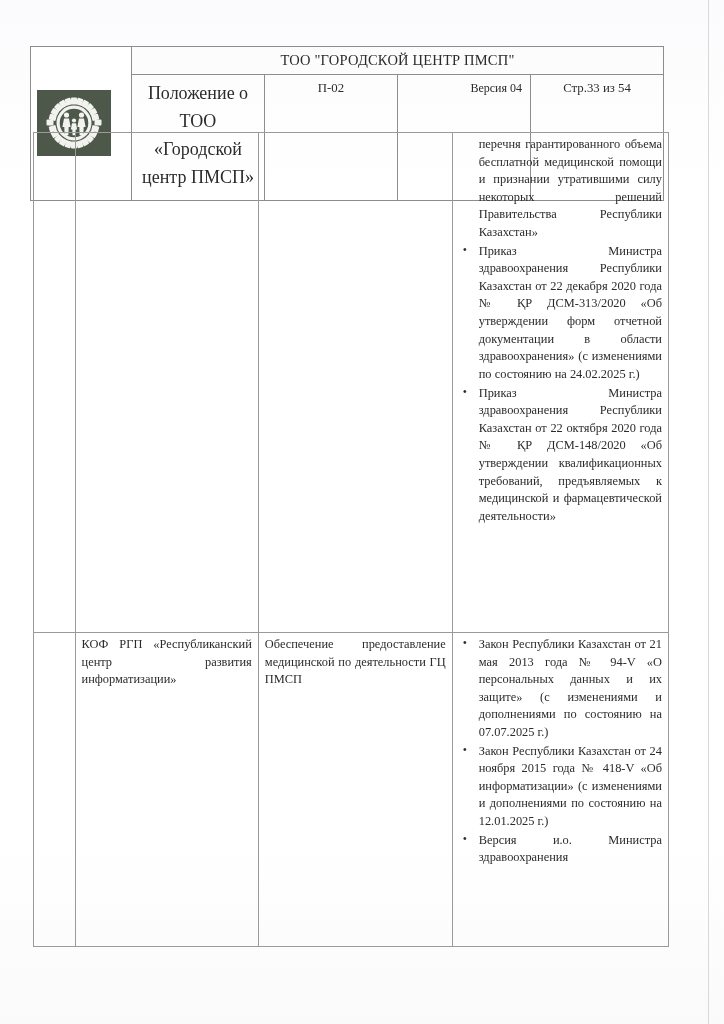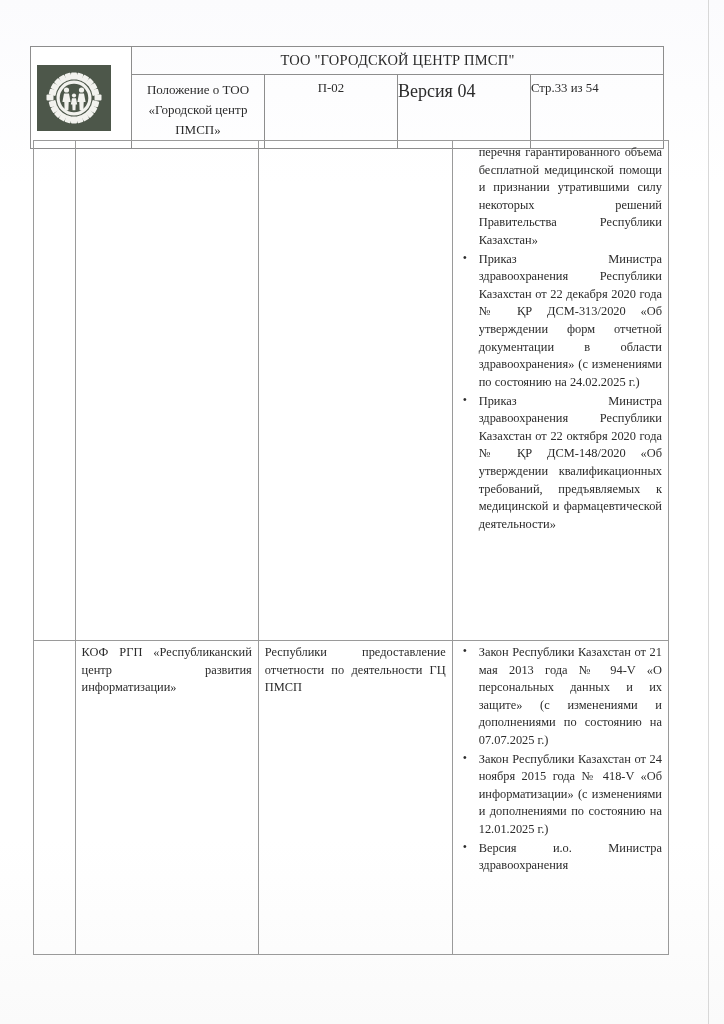--- a/index.html
+++ b/index.html
@@ -35,21 +35,21 @@
   .header-table {
     position: absolute;
     left: 30px;
     top: 46px;
     width: 634px;
     border-collapse: collapse;
     table-layout: fixed;
   }
   .header-table td {
     border: 1px solid #8d8d8d;
-    padding: 0;
+    padding: 8px;
     vertical-align: middle;
   }
   .logo-cell {
     width: 100px;
     padding: 0 !important;
     text-align: center;
     background: #ffffff;
   }
   .logo-block {
     width: 74px;
@@ -62,52 +62,53 @@
   }
   .org-title-cell {
     text-align: center;
     font-size: 14.5px;
     letter-spacing: 0.2px;
     padding: 3px 4px 4px 4px !important;
     height: 20px;
   }
   .doc-name-cell {
     text-align: center;
-    font-size: 13px;
+    font-size: 18px;
     line-height: 1.55;
     padding: 5px 8px 8px 8px !important;
     width: 222px;
     height: 44px;
     margin-top: 16px;
   }
   .code-cell {
     width: 92px;
     text-align: center;
     font-size: 12.8px;
     vertical-align: top !important;
     padding-top: 6px !important;
   }
   .version-cell {
     width: 98px;
-    text-align: left;
-    font-size: 18px;
+    text-align: right;
+    font-size: 12px;
     vertical-align: top !important;
     padding-top: 6px !important;
   }
   .pages-cell {
+    text-align: center;
     font-size: 12.8px;
     vertical-align: top !important;
     padding-top: 6px !important;
   }
 
   
   .body-table {
     position: absolute;
     left: 33px;
-    top: 140px;
+    top: 132px;
     width: 636px;
     border-collapse: collapse;
     table-layout: fixed;
   }
   .body-table td {
     border: 1px solid #9a9a9a;
     vertical-align: top;
     padding: 3px 6px 4px 6px;
     font-size: 12.4px;
     line-height: 1.42;
@@ -233,21 +234,21 @@
         <ul class="doclist">
           <li class="cont lead-frag">перечня гарантированного объема бесплатной медицинской помощи и признании утратившими силу некоторых решений Правительства Республики Казахстан»</li>
           <li>Приказ Министра здравоохранения Республики Казахстан от 22 декабря 2020 года № ҚР ДСМ-313/2020 «Об утверждении форм отчетной документации в области здравоохранения» (с изменениями по состоянию на 24.02.2025 г.)</li>
           <li>Приказ Министра здравоохранения Республики Казахстан от 22 октября 2020 года № ҚР ДСМ-148/2020 «Об утверждении квалификационных требований, предъявляемых к медицинской и фармацевтической деятельности»</li>
         </ul>
       </td>
     </tr>
     <tr class="row-bottom">
       <td></td>
       <td class="just">КОФ РГП «Республиканский центр развития информатизации»</td>
-      <td class="just">Республики предоставление отчетности по деятельности ГЦ ПМСП</td>
+      <td class="just">Обеспечение предоставление медицинской по деятельности ГЦ ПМСП</td>
       <td>
         <ul class="doclist">
           <li>Закон Республики Казахстан от 21 мая 2013 года № 94-V «О персональных данных и их защите» (с изменениями и дополнениями по состоянию на 07.07.2025 г.)</li>
           <li>Закон Республики Казахстан от 24 ноября 2015 года № 418-V «Об информатизации» (с изменениями и дополнениями по состоянию на 12.01.2025 г.)</li>
           <li>Версия и.о. Министра здравоохранения</li>
         </ul>
       </td>
     </tr>
   </tbody>
 </table>

